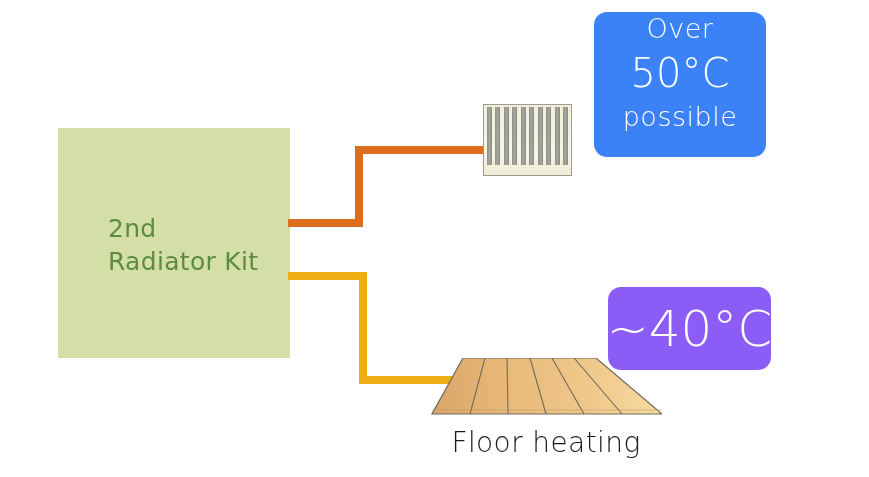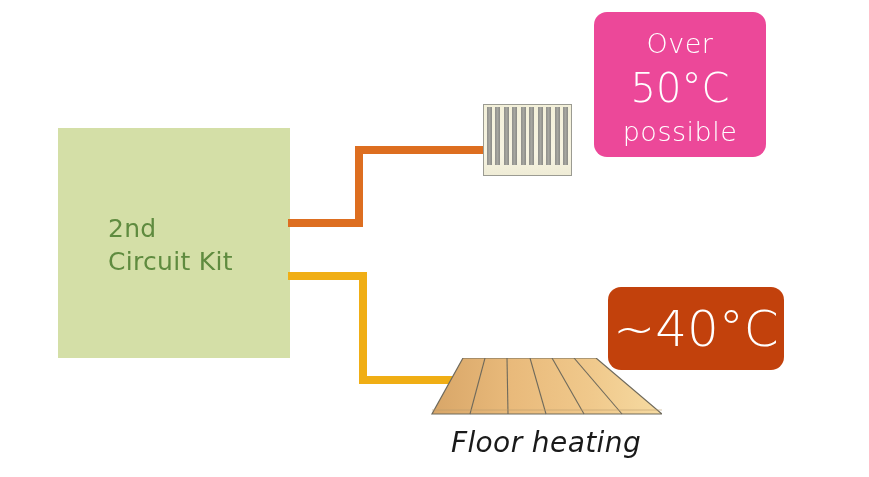--- a/index.html
+++ b/index.html
@@ -111,82 +111,81 @@
     position: absolute;
     left: 420px;
     top: 426px;
     width: 252px;
     text-align: center;
     font-family: "DejaVu Sans", sans-serif;
     font-size: 28px;
     font-weight: 300;
     color: #1a1a1a;
     letter-spacing: 0.4px;
-    font-style: italic;
   }
 
   
   .badge {
     position: absolute;
     border-radius: 13px;
     color: #ffffff;
     text-align: center;
     font-family: "DejaVu Sans", sans-serif;
     font-weight: 300;
     box-sizing: border-box;
   }
   #badge-radiator {
     left: 594px;
     top: 12px;
     width: 172px;
     height: 145px;
-    background: #ec4899;
-    padding-top: 17px;
+    background: #3b82f6;
+    padding-top: 2px;
   }
   #badge-radiator .line-top {
     font-size: 27px;
     line-height: 30px;
     letter-spacing: 0.5px;
   }
   #badge-radiator .line-big {
     font-size: 40px;
     line-height: 58px;
     letter-spacing: 0px;
   }
   #badge-radiator .line-bot {
     font-size: 27px;
     line-height: 30px;
     letter-spacing: 0.5px;
     text-align: center;
   }
   #badge-floor {
     left: 608px;
     top: 287px;
-    width: 176px;
+    width: 163px;
     height: 83px;
-    background: #c2410c;
+    background: #8b5cf6;
     display: flex;
     align-items: center;
     justify-content: center;
     text-align: right;
   }
   #badge-floor .line-big {
     font-size: 50px;
     line-height: 52px;
     letter-spacing: 0px;
   }
 </style>
 </head>
 <body>
 
 <div id="stage">
 
   <div id="kit-box"></div>
   <div id="kit-label">2nd
-Circuit Kit</div>
+Radiator Kit</div>
 
   <div class="pipe pipe-orange" id="pipe-o-h1"></div>
   <div class="pipe pipe-orange" id="pipe-o-v1"></div>
   <div class="pipe pipe-orange" id="pipe-o-h2"></div>
 
   <div class="pipe pipe-yellow" id="pipe-y-h1"></div>
   <div class="pipe pipe-yellow" id="pipe-y-v1"></div>
   <div class="pipe pipe-yellow" id="pipe-y-h2"></div>
 
   <div id="radiator">

